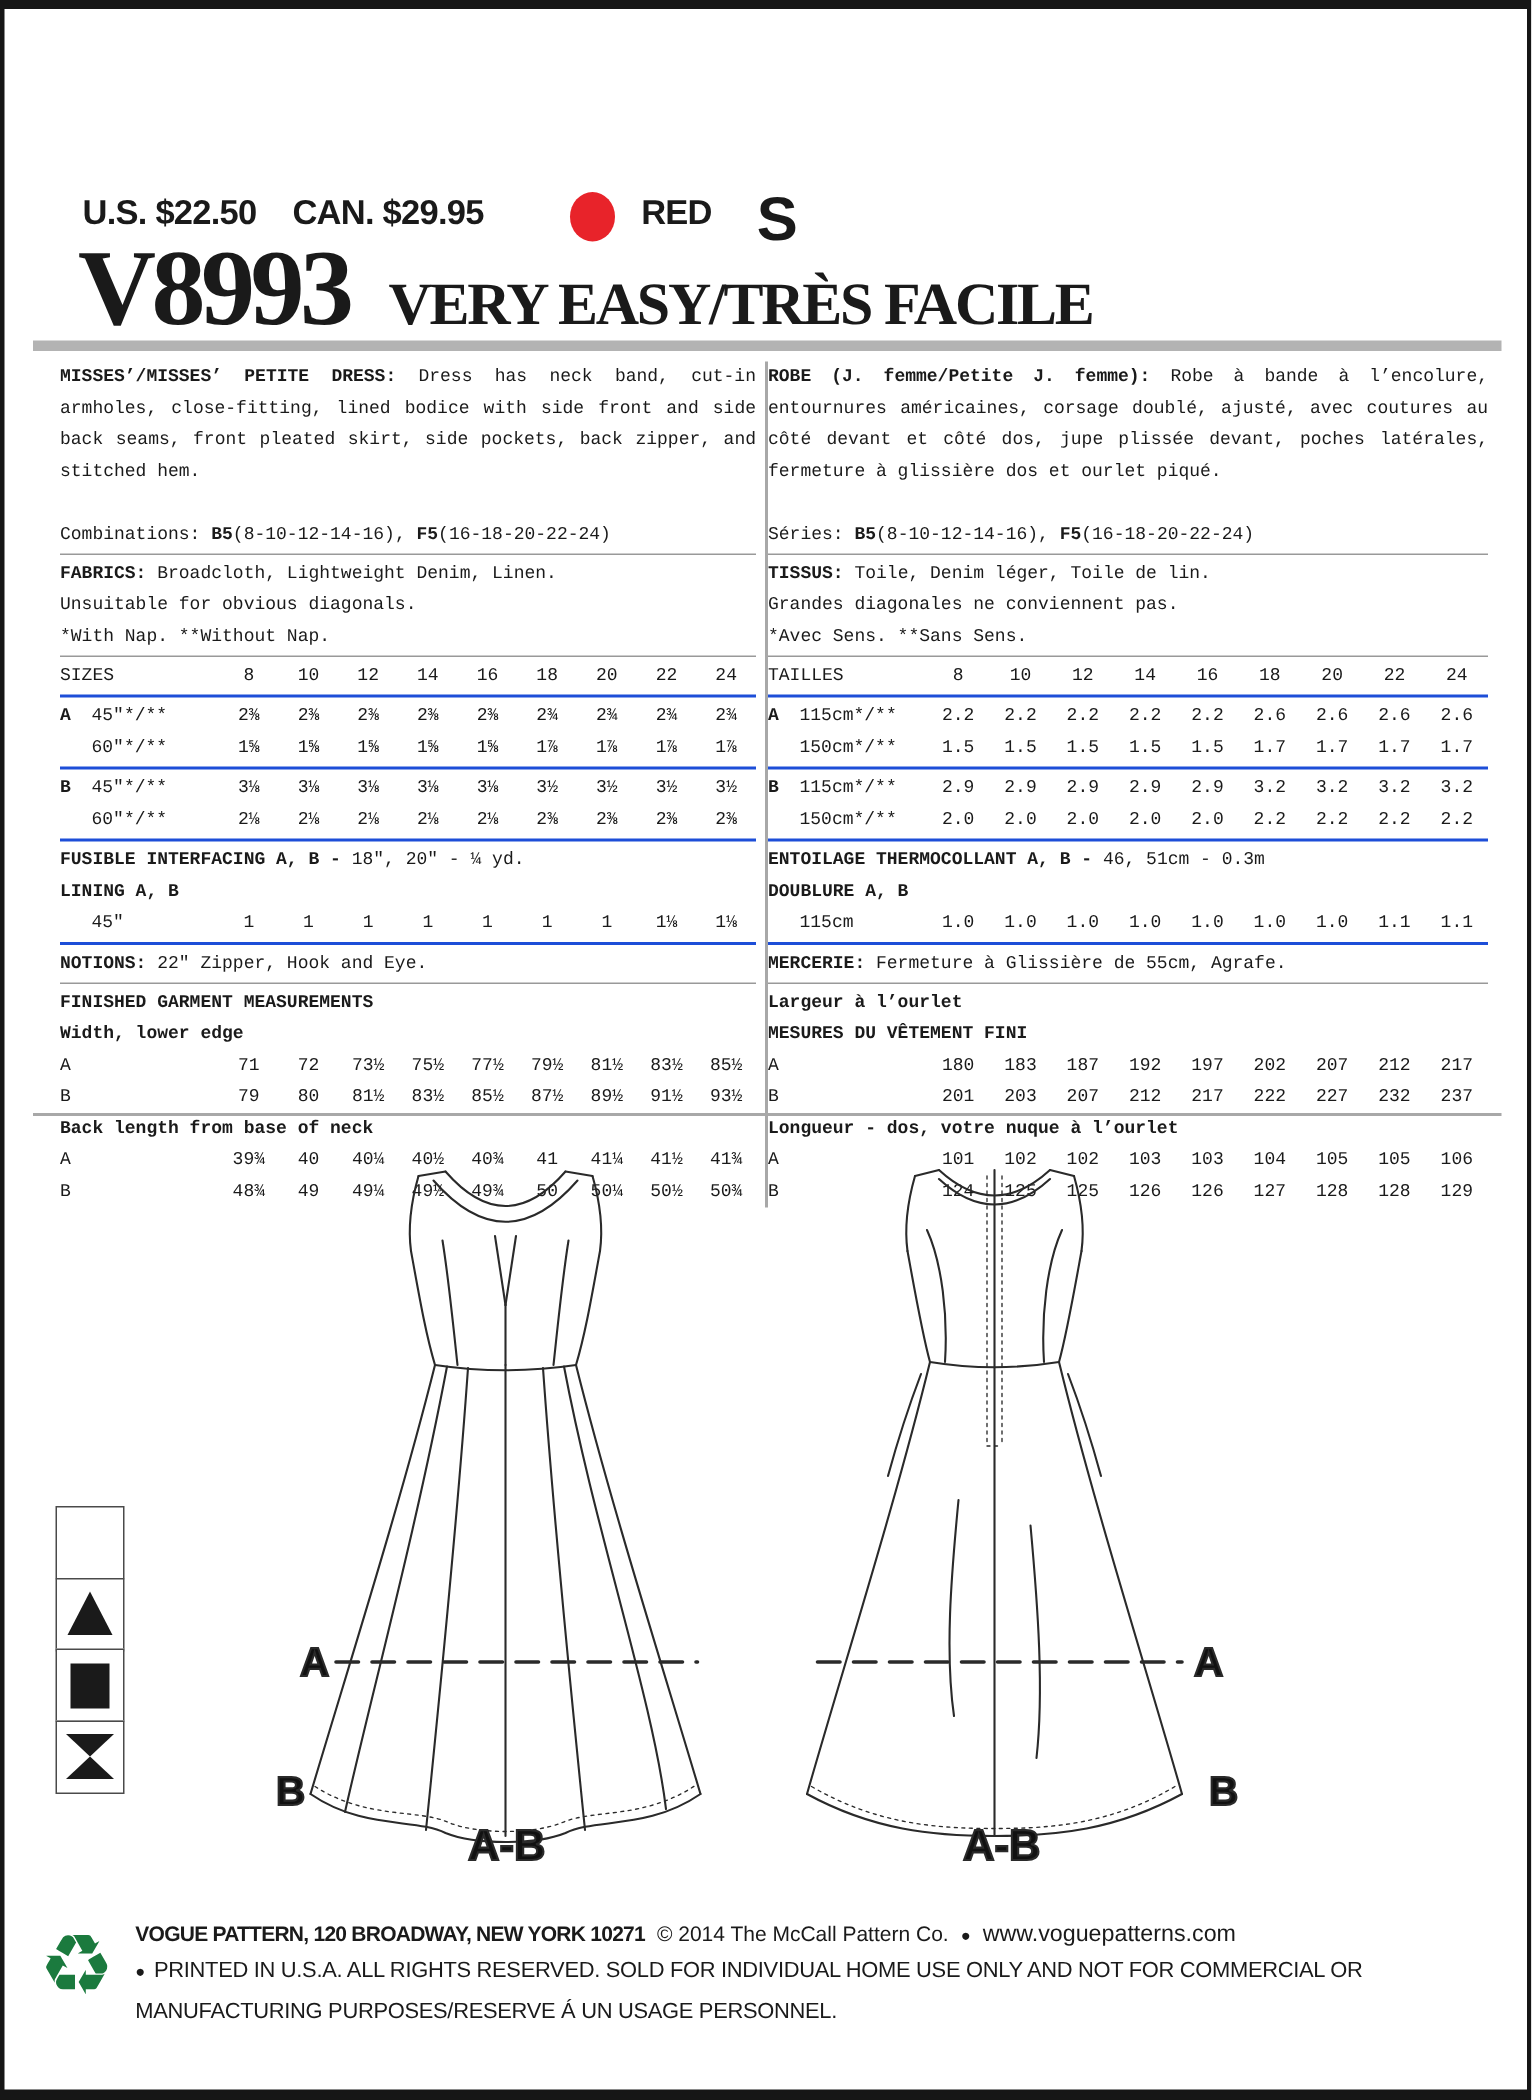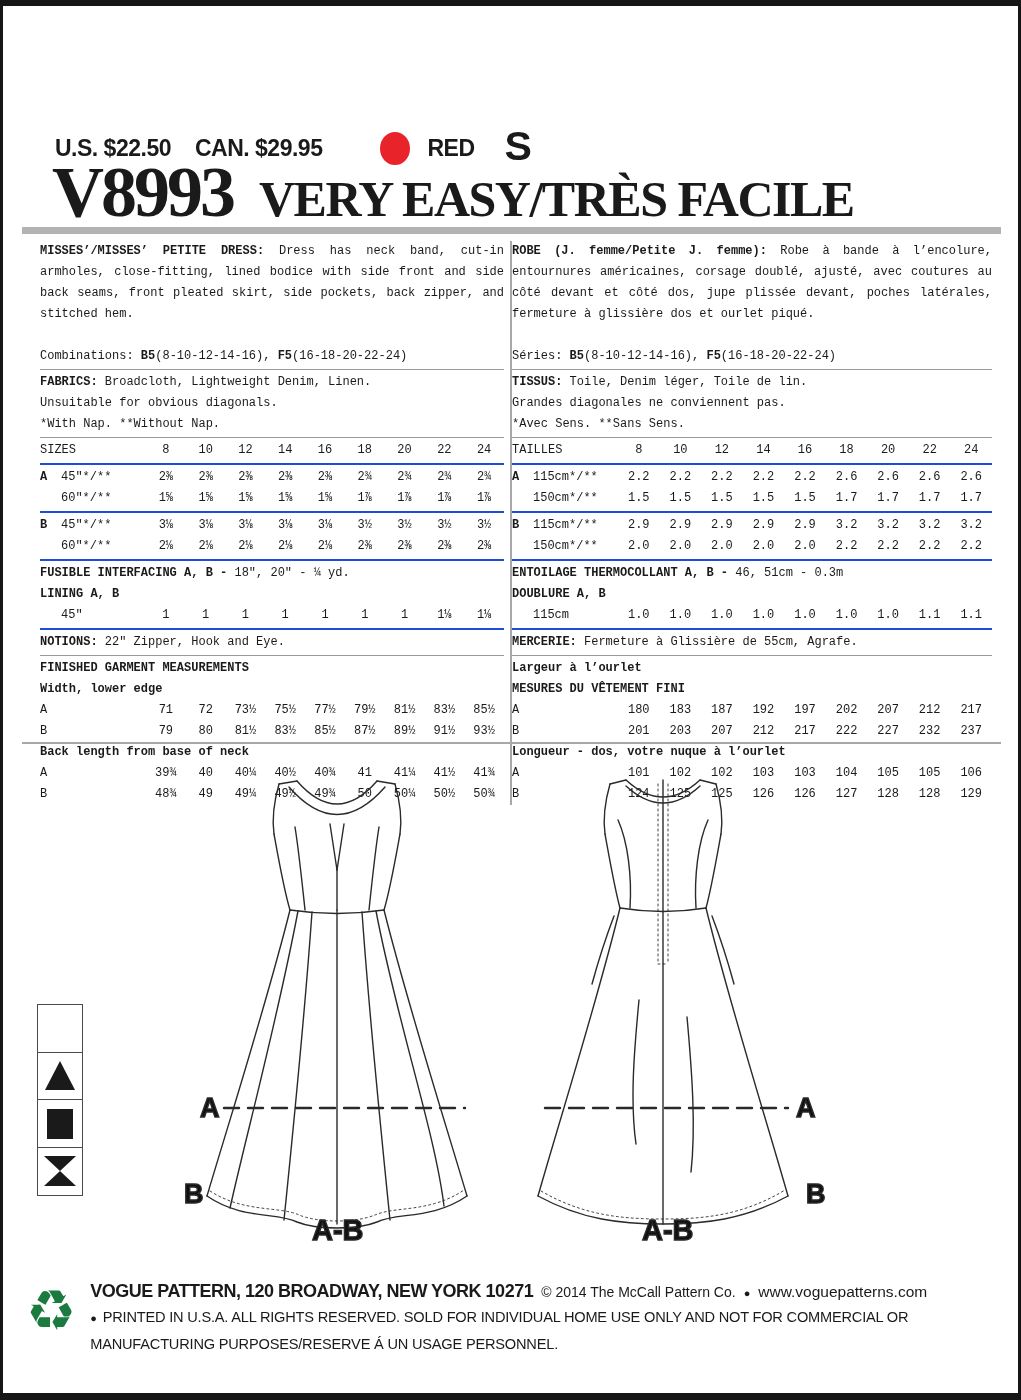--- a/index.html
+++ b/index.html
@@ -1,30 +1,30 @@
 <!DOCTYPE html>
 <html><head>
 <meta charset="utf-8">
 <style>
   html,body{margin:0;padding:0;background:#fff;}
   .sheet{position:relative;width:1021px;height:1400px;background:#fff;overflow:hidden;
          font-family:"Liberation Sans",sans-serif;color:#1a1a1a;}
   .border-frame{position:absolute;inset:0;border:3px solid #161616;border-top-width:6px;
          border-bottom-width:7px;pointer-events:none;z-index:50;}
   
-  .price-row{position:absolute;left:55px;top:128px;display:flex;align-items:center;
+  .price-row{position:absolute;left:55px;top:128px;display:flex;align-items:flex-start;
          font-weight:bold;font-size:23px;letter-spacing:-0.5px;white-space:nowrap;}
   .price-can{margin-left:24px;}
   .color-dot{width:30px;height:33px;border-radius:50%;margin-left:58px;background:#e8232a;}
   .color-name{margin-left:17px;}
   .size-letter{margin-left:30px;font-size:41px;line-height:1;transform:translateY(-2px);}
   .title-row{position:absolute;left:52px;top:156px;display:flex;align-items:baseline;
          font-family:"Liberation Serif",serif;font-weight:bold;justify-content:center;}
   .pattern-number{font-size:72px;letter-spacing:-3px;line-height:1;}
-  .difficulty{font-size:50px;letter-spacing:-1.5px;margin-left:26px;}
+  .difficulty{font-size:40px;letter-spacing:-1.5px;margin-left:26px;}
   .rule-top{position:absolute;left:22px;top:227px;width:979px;height:7px;background:#b3b3b3;}
   .rule-bottom{position:absolute;left:22px;top:742px;width:979px;height:2px;background:#a8a8a8;}
   
   .columns{position:absolute;left:40px;top:241px;width:952px;display:flex;font-size:12px;line-height:21px;font-family:Liberation Mono, monospace;}
   .col-left{width:472px;padding-right:6px;border-right:2px solid #a8a8a8;box-sizing:border-box;}
   .col-right{flex:1;}
   .desc{text-align:justify;margin:0 0 21px 0;}
   .b{font-weight:bold;}
   .line{margin:0;}
   .rule-line{border-bottom:1px solid #999;padding-bottom:2px;margin-bottom:2px;}
@@ -41,21 +41,21 @@
   .symbox:first-child{margin-top:0;}
   
   .drawing{position:absolute;}
   svg text.lbl{font-family:"Liberation Sans",sans-serif;font-weight:bold;font-size:27px;fill:#111;}
   svg text.cap{font-family:"Liberation Sans",sans-serif;font-weight:bold;font-size:29px;fill:#111;}
   
   .footer{position:absolute;left:26px;top:1281px;display:flex;align-items:flex-start;width:960px;}
   .recycle{font-size:56px;line-height:60px;color:#1b7a3e;font-family:"DejaVu Sans",sans-serif;}
   .footer-text{margin-left:14px;width:905px;}
   .f-line1{display:flex;align-items:baseline;white-space:nowrap;}
-  .f-address{font-weight:bold;font-size:18px;letter-spacing:-0.5px;}
+  .f-address{font-weight:bold;font-size:14px;letter-spacing:-0.5px;}
   .f-copy{font-size:14px;margin-left:8px;}
   .f-dot{font-size:11px;margin-left:8px;}
   .f-site{font-size:15.5px;margin-left:8px;}
   .f-legal{font-size:14.6px;line-height:26px;letter-spacing:-0.2px;margin-top:2px;}
   .f-legal .f-dot2{font-size:11px;margin-right:6px;}
 </style>
 </head>
 <body>
 
 <div class="sheet">

